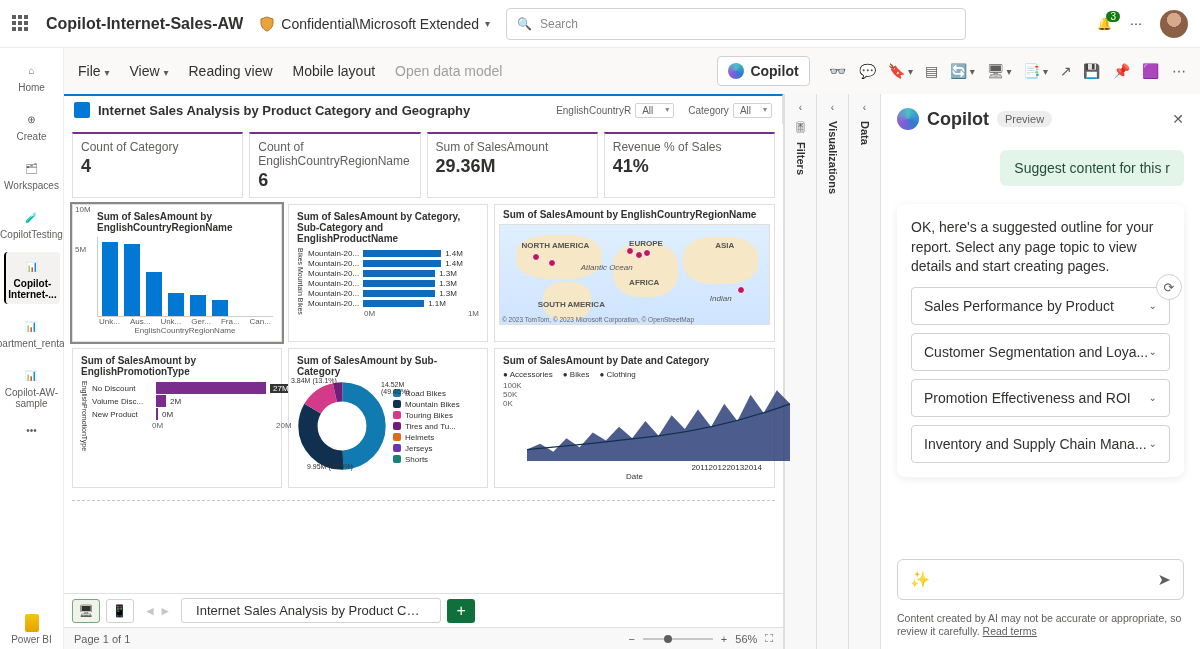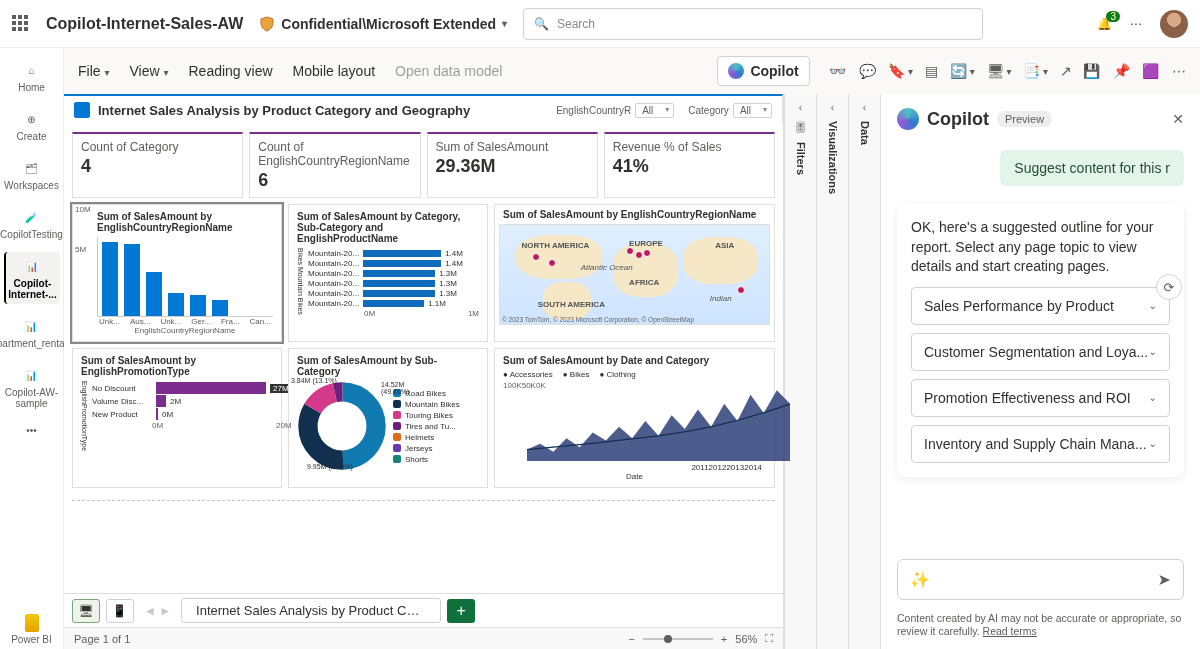--- a/index.html
+++ b/index.html
@@ -3,21 +3,21 @@
 <meta charset="utf-8">
 <style>
 * { margin:0; padding:0; box-sizing:border-box; font-family:"Segoe UI",Tahoma,sans-serif; }
 body { background:#fff; width:1200px; height:649px; overflow:hidden; font-size:12px; color:#323130; }
 
 
 .topbar { height:48px; display:flex; align-items:center; padding:0 12px; gap:16px; border-bottom:1px solid #ededed; }
 .apps-icon { width:18px; height:18px; display:grid; grid-template-columns:repeat(3,4px); grid-template-rows:repeat(3,4px); gap:2px; }
 .apps-icon span { background:#605e5c; }
 .filename { font-size:16px; font-weight:600; flex:0 0 auto; max-width:210px; white-space:nowrap; overflow:hidden; text-overflow:ellipsis; }
-.sens { display:flex; align-items:center; gap:6px; font-size:14px; color:#323130;font-weight:bold; }
+.sens { display:flex; align-items:center; gap:6px; font-size:14px; color:#323130; }
 .shield { width:16px; height:16px; }
 .chev { font-size:10px; color:#605e5c; }
 .search { flex:1; max-width:460px; height:32px; border:1px solid #d1d1d1; border-radius:4px; display:flex; align-items:center; padding:0 10px; gap:8px; color:#8a8886; }
 .topbar-right { margin-left:auto; display:flex; align-items:center; gap:18px; }
 .bell { position:relative; }
 .badge { position:absolute; top:-6px; right:-8px; background:#107c10; color:#fff; border-radius:8px; font-size:10px; padding:0 4px; }
 .avatar { width:28px; height:28px; border-radius:50%; background:radial-gradient(circle at 50% 35%,#d8a88a 30%,#8c6046 31%); }
 
 
 .leftnav { position:absolute; top:48px; left:0; bottom:0; width:64px; border-right:1px solid #ededed; display:flex; flex-direction:column; align-items:center; padding-top:8px; gap:8px; background:#fff; }
@@ -410,21 +410,21 @@
         </div>
 
         <div class="tile">
           <h4>Sum of SalesAmount by Date and Category</h4>
           <div style="display:flex;gap:10px;font-size:8px;margin-bottom:2px">
             <span>● <span>Accessories</span></span>
             <span>● <span>Bikes</span></span>
             <span>● <span>Clothing</span></span>
           </div>
           <div class="areatile">
-            <div style="position:absolute;left:0;top:0;height:70px;display:flex;flex-direction:row;justify-content:flex-start;font-size:8px;color:#605e5c">
+            <div style="position:absolute;left:0;top:0;height:70px;display:flex;flex-direction:column;justify-content:flex-start;font-size:8px;color:#605e5c">
                 <span>100K</span>
                 <span>50K</span>
                 <span>0K</span>
               </div>
             <svg viewBox="0 0 200 70" preserveAspectRatio="none" style="margin-left:24px">
               <path d="M0,60 L10,55 20,62 30,50 40,58 50,45 60,52 70,40 80,50 90,35 100,48 110,30 120,42 130,25 140,40 150,20 160,35 170,12 180,28 190,8 200,20 L200,70 0,70 Z" fill="#2d3f78" opacity="0.85"></path>
               <path d="M0,60 Q50,55 100,48 T200,20" fill="none" stroke="#11304f" stroke-width="1"></path>
             </svg>
             <div style="display:flex;justify-content:flex-end;font-size:8px;padding:0 4px 0 24px">
                 <span>2011</span>

